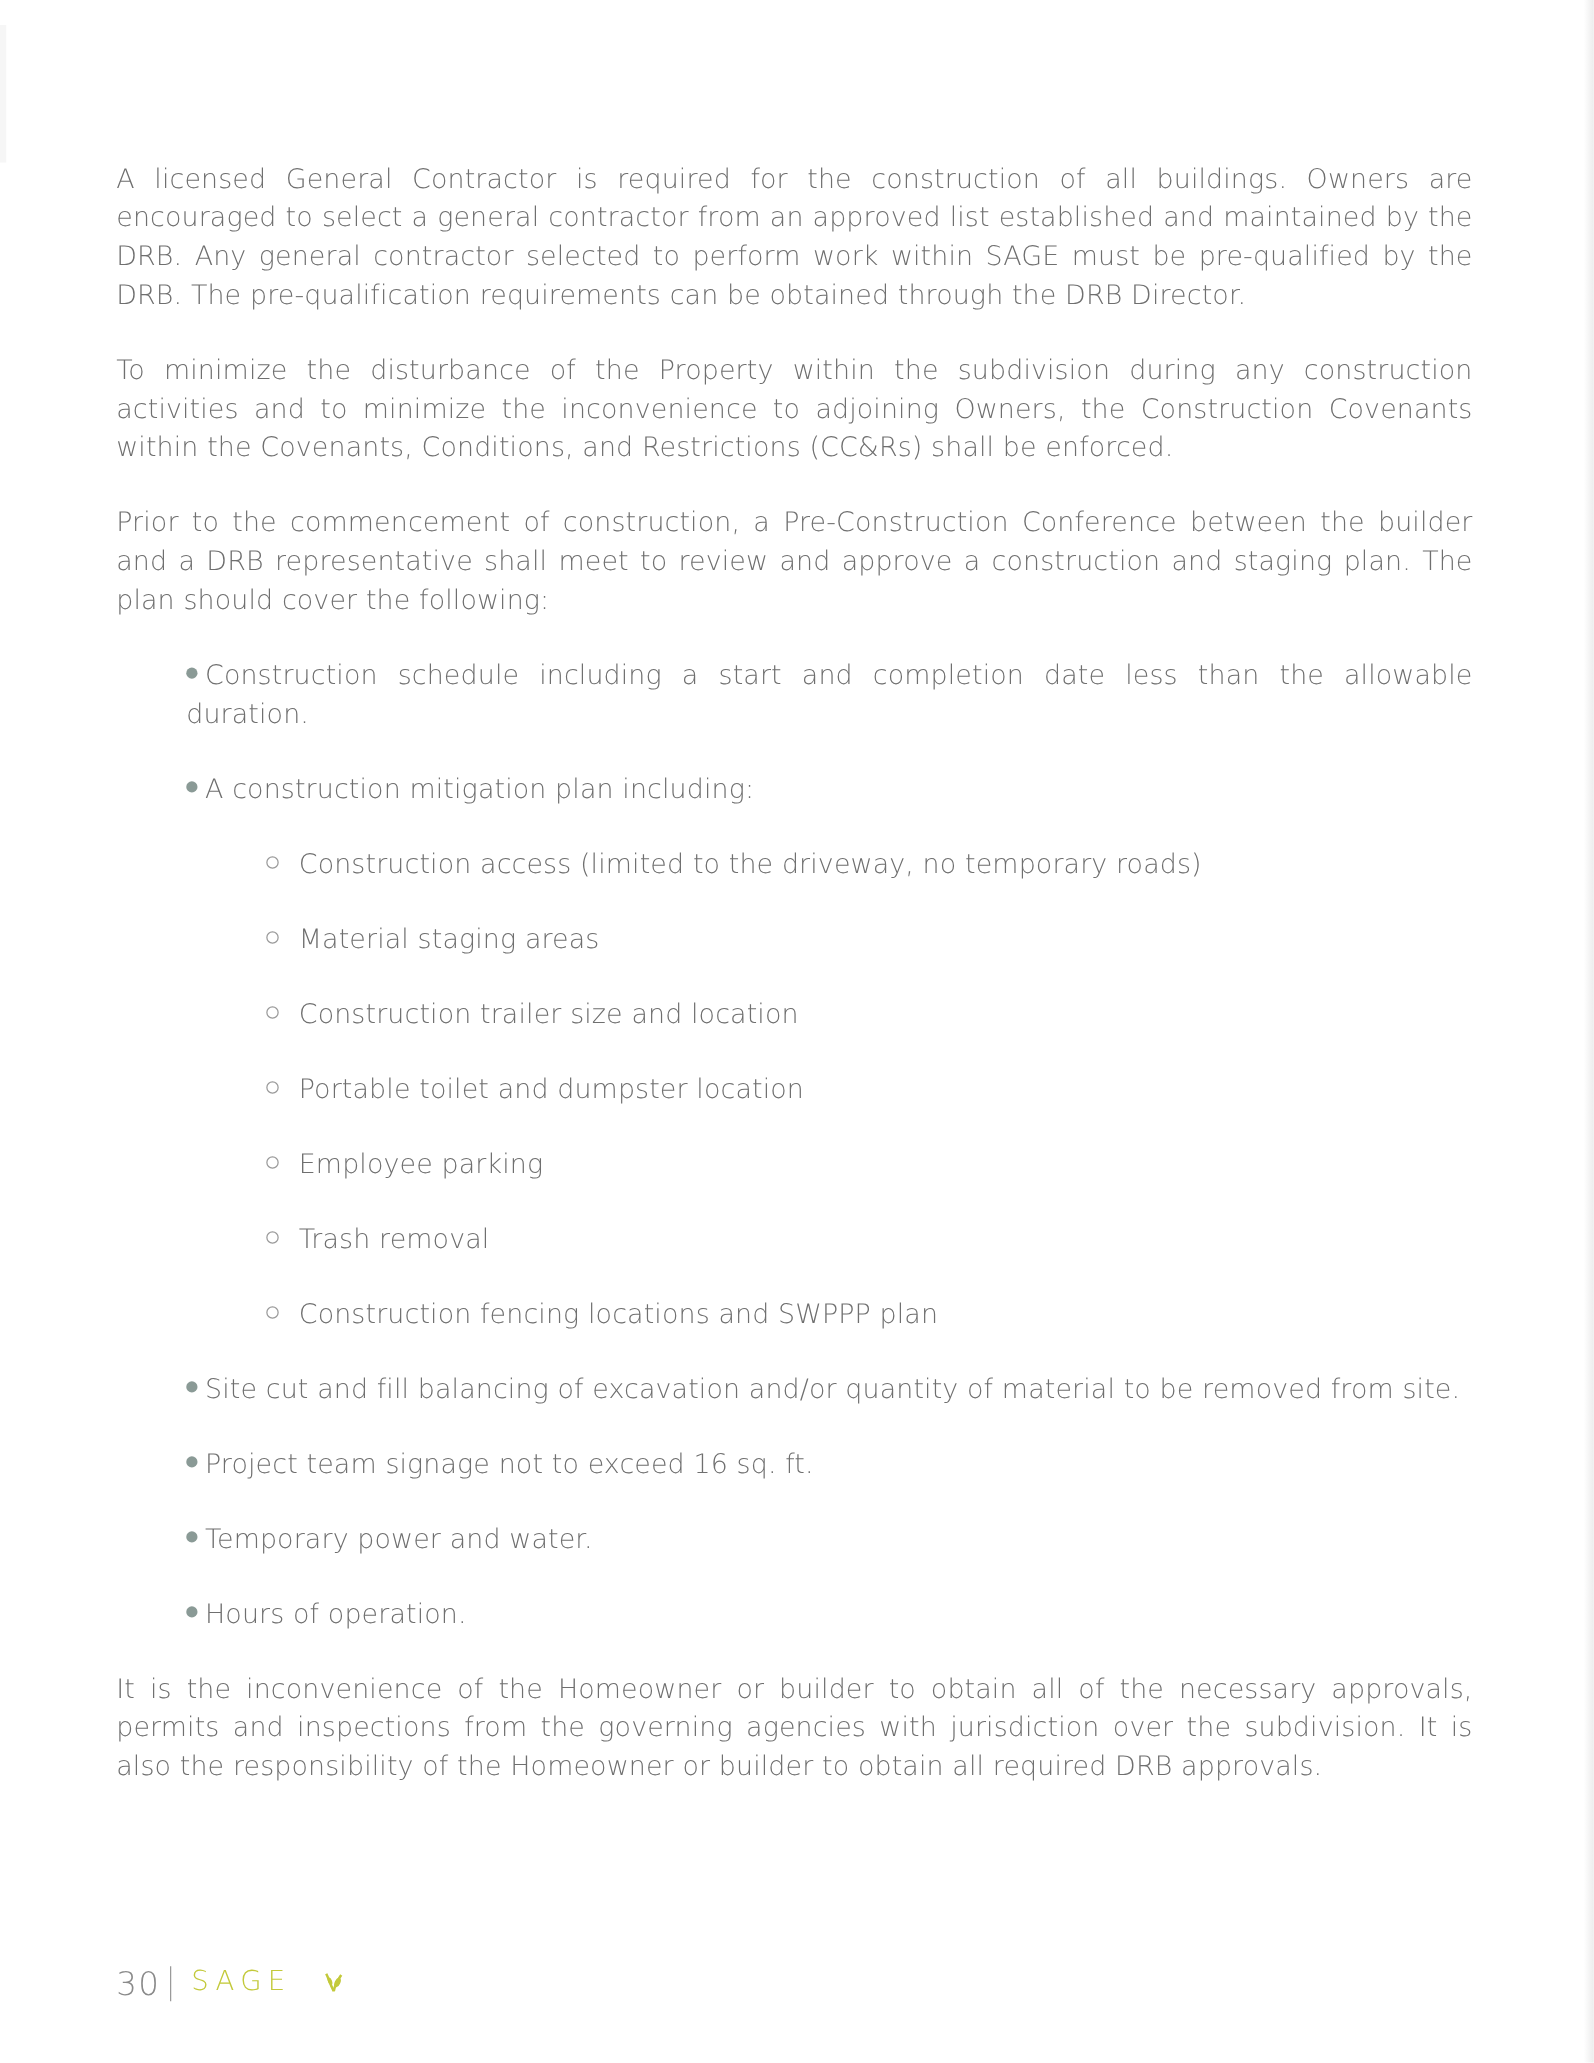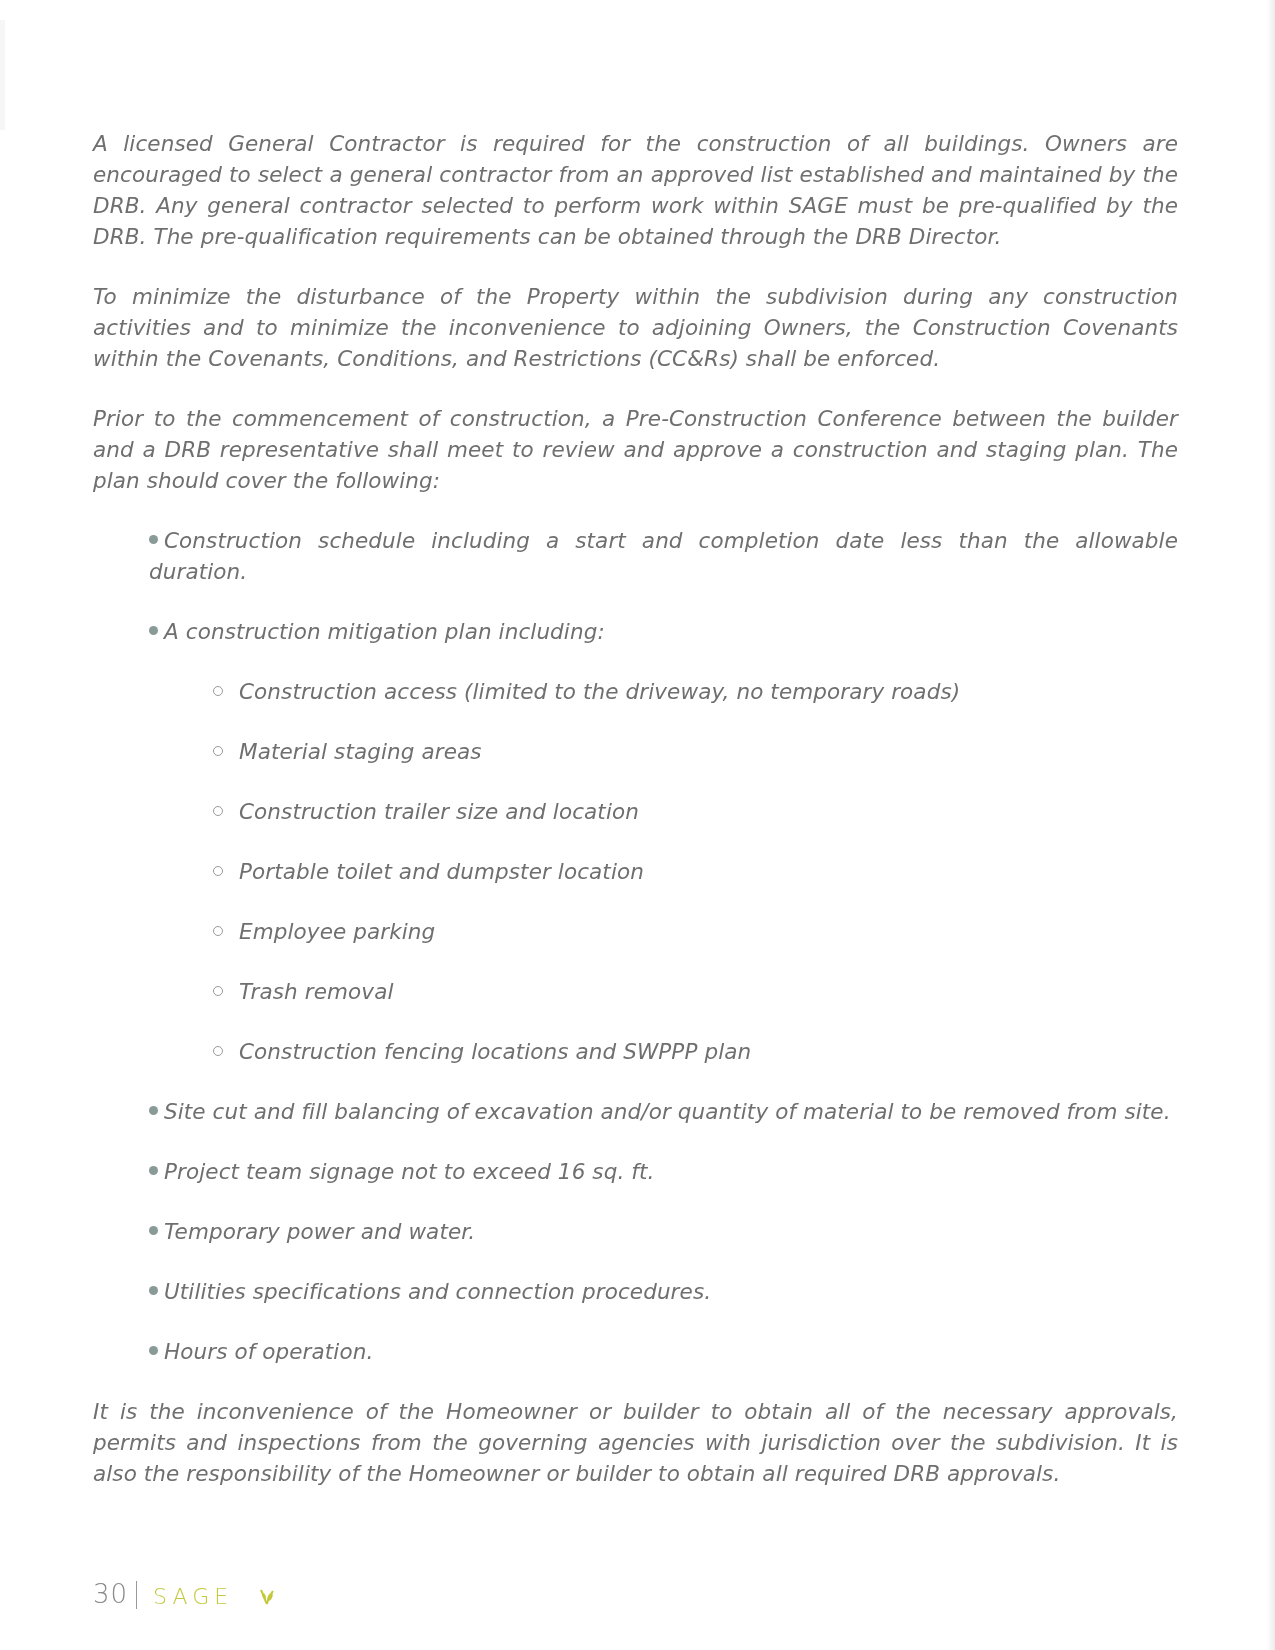--- a/index.html
+++ b/index.html
@@ -14,40 +14,39 @@
     background: linear-gradient(to right, #ffffff, #ececec);
   }
   .edge-left {
     position: absolute; top: 20px; left: 0; width: 5px; height: 110px;
     background: #f6f6f6;
   }
   .content {
     position: absolute; left: 93px; top: 128px; width: 1085px;
     font-size: 21.5px; line-height: 31px; font-weight: 300;
     letter-spacing: 0.1px;
-    font-style: italic;
   }
   .para { margin: 0 0 29px 0; text-align: justify; }
   .bullet {
     margin: 0 0 29px 56px; text-align: justify;
   }
   .bullet .dot {
     display: inline-block; width: 9px; height: 9px; border-radius: 50%;
     background: #8a9a96; margin-right: 6px; vertical-align: 4px;
   }
   .sub {
     margin: 0 0 29px 120px; white-space: nowrap;
   }
   .sub .circ {
     display: inline-block; width: 8px; height: 8px; border-radius: 50%;
     border: 1.2px solid #9a9a9a; margin-right: 16px; vertical-align: 3px;
   }
   .footer {
     position: absolute; left: 93px; top: 1573px; height: 36px;
-    display: flex; align-items: flex-end;
+    display: flex; align-items: flex-start;
   }
   .page-num {
     font-size: 26px; font-weight: 300; color: #8a8a8a; letter-spacing: 1px;
   }
   .sep {
     width: 1px; height: 28px; background: #9a9a9a; margin: 0 16px 0 8px;
   }
   .brand {
     font-size: 22px; color: #c3c93a; letter-spacing: 5px; font-weight: 300;
     display: flex; align-items: center; gap: 24px;
@@ -83,23 +82,20 @@
   <div class="bullet">
     <span class="dot"></span><span>Site cut and fill balancing of excavation and/or quantity of material to be removed from site.</span>
   </div>
   <div class="bullet">
     <span class="dot"></span><span>Project team signage not to exceed 16 sq. ft.</span>
   </div>
   <div class="bullet">
     <span class="dot"></span><span>Temporary power and water.</span>
   </div>
   <div class="bullet">
-    <span class="dot"></span><span>Utilities specifications and connection procedures.</span>
-  </div>
-  <div class="bullet">
     <span class="dot"></span><span>Hours of operation.</span>
   </div>
 
   <p class="para">It is the inconvenience of the Homeowner or builder to obtain all of the necessary approvals, permits and inspections from the governing agencies with jurisdiction over the subdivision.  It is also the responsibility of the Homeowner or builder to obtain all required DRB approvals.</p>
 </div>
 
 <div class="footer">
   <span class="page-num">30</span>
   <span class="sep"></span>
   <span class="brand">

